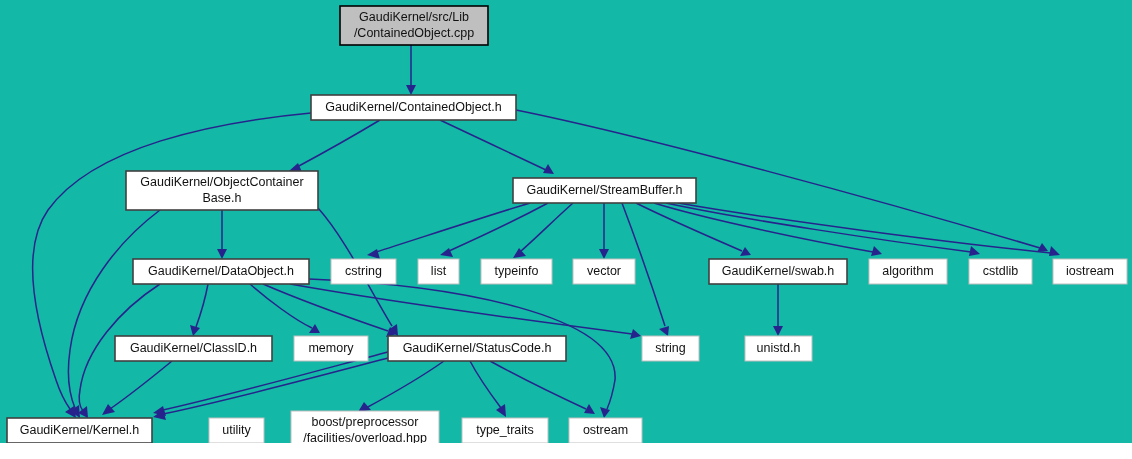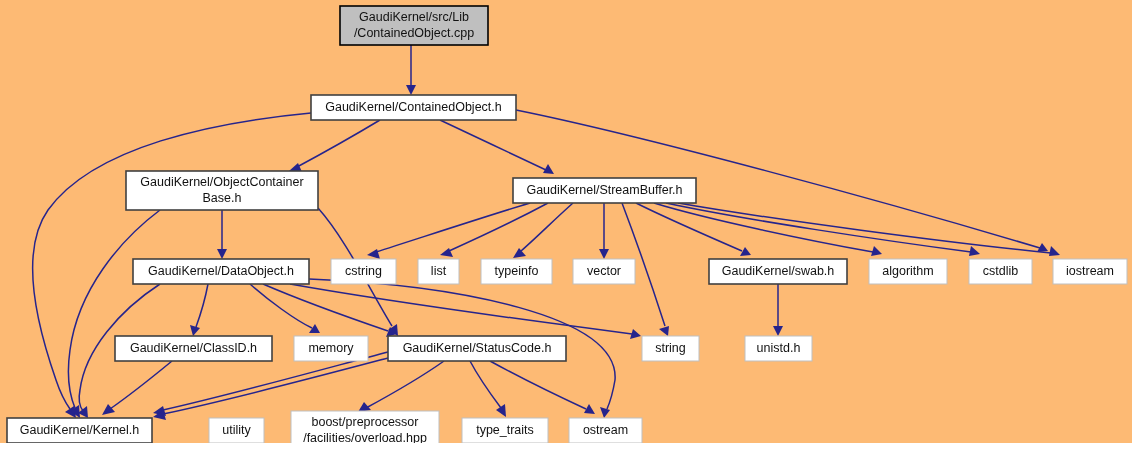--- a/index.html
+++ b/index.html
@@ -5,21 +5,21 @@
 <style>
   html, body {
     margin: 0;
     padding: 0;
     background: #ffffff;
   }
   #graph-root {
     position: relative;
     width: 1132px;
     height: 443px;
-    background: #fdba74;
+    background: #14b8a6;
     font-family: "Liberation Sans", sans-serif;
     overflow: hidden;
     text-align: right;
   }
   svg#graph-svg {
     position: absolute;
     left: 0;
     top: 0;
     width: 1132px;
     height: 459px;

